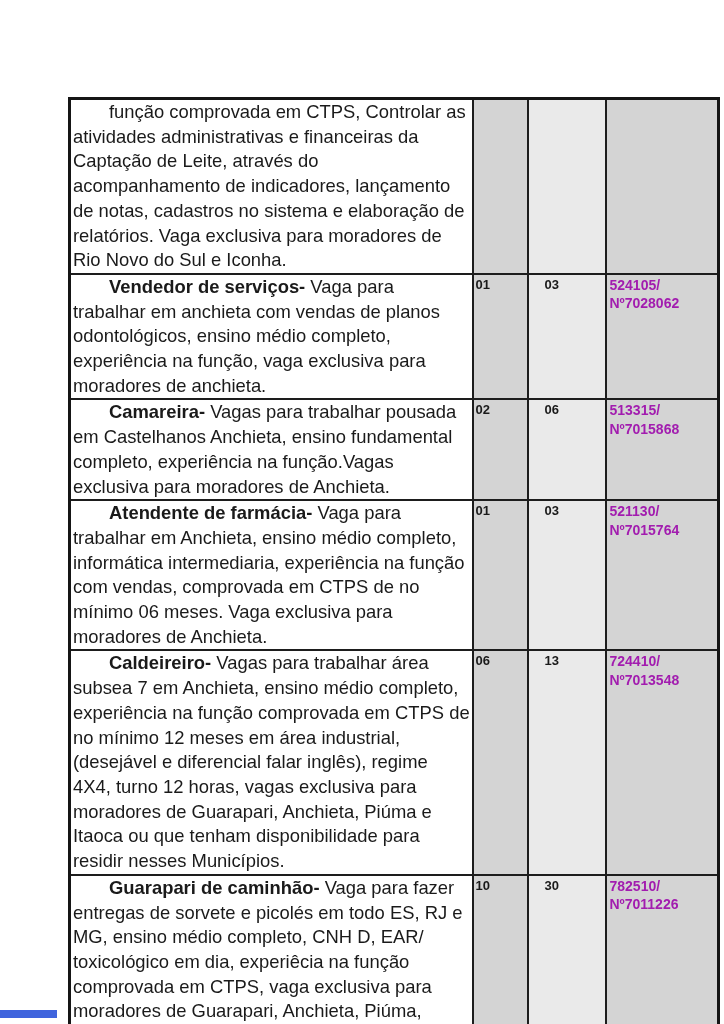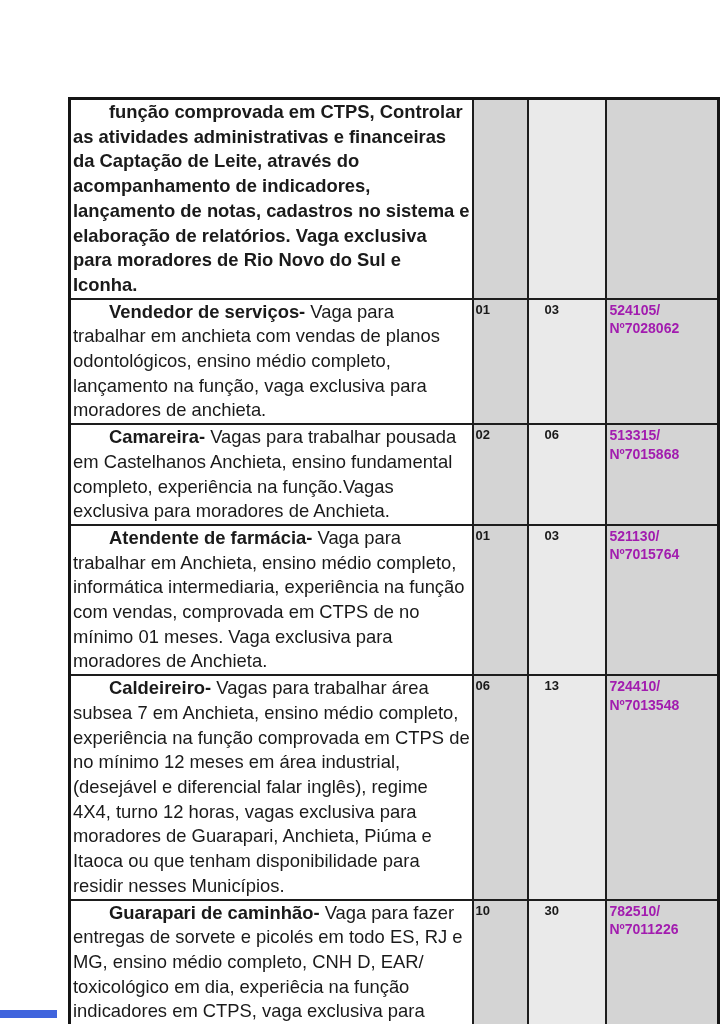--- a/index.html
+++ b/index.html
@@ -11,21 +11,21 @@
     position:absolute;left:68px;top:97px;width:649px;
     border-collapse:collapse;table-layout:fixed;
     border:3px solid #151515;
   }
   .jobs-table td{
     border:2px solid #1d1d1d;
     vertical-align:top;
     overflow:hidden;
   }
   
-  .jobs-table tr:nth-child(1) td{height:169px;font-weight:bold;}
+  .jobs-table tr:nth-child(1) td{height:169px;}
   .jobs-table tr:nth-child(2) td{height:94px;}
   .jobs-table tr:nth-child(3) td{height:93px;}
   .jobs-table tr:nth-child(4) td{height:117px;}
   .jobs-table tr:nth-child(5) td{height:217px;}
   .jobs-table tr:nth-child(6) td{height:146px;}
 
   td.desc{
     background:var(--desc-bg,#ffffff);
     color:#1a1a1a;
     font-size:18.4px;
@@ -66,61 +66,61 @@
     <td class="desc"><span class="job-title"></span><span class="job-text">função comprovada em CTPS, Controlar as atividades administrativas e financeiras da Captação de Leite, através do acompanhamento de indicadores, lançamento de notas, cadastros no sistema e elaboração de relatórios. Vaga exclusiva para moradores de Rio Novo do Sul e Iconha.</span></td>
     <td class="num c2"></td>
     <td class="num c3"></td>
     <td class="code c4">
       <div></div>
       <div></div>
     </td>
   </tr>
 
   <tr>
-    <td class="desc"><span class="job-title">Vendedor de serviços-</span><span class="job-text"> Vaga para trabalhar em anchieta com vendas de planos odontológicos, ensino médio completo, lançamento na função, vaga exclusiva para moradores de anchieta.</span></td>
+    <td class="desc"><span class="job-title">Vendedor de serviços-</span><span class="job-text"> Vaga para trabalhar em anchieta com vendas de planos odontológicos, ensino médio completo, experiência na função, vaga exclusiva para moradores de anchieta.</span></td>
     <td class="num c2">01</td>
     <td class="num c3">03</td>
     <td class="code c4">
       <div>524105/</div>
       <div>Nº7028062</div>
     </td>
   </tr>
 
   <tr>
     <td class="desc"><span class="job-title">Camareira-</span><span class="job-text"> Vagas para trabalhar pousada em Castelhanos Anchieta, ensino fundamental completo, experiência na função.Vagas exclusiva para moradores de Anchieta.</span></td>
     <td class="num c2">02</td>
     <td class="num c3">06</td>
     <td class="code c4">
       <div>513315/</div>
       <div>Nº7015868</div>
     </td>
   </tr>
 
   <tr>
-    <td class="desc"><span class="job-title">Atendente de farmácia-</span><span class="job-text"> Vaga para trabalhar em Anchieta, ensino médio completo, informática intermediaria, experiência na função com vendas, comprovada em CTPS de no mínimo 01 meses. Vaga exclusiva para moradores de Anchieta.</span></td>
+    <td class="desc"><span class="job-title">Atendente de farmácia-</span><span class="job-text"> Vaga para trabalhar em Anchieta, ensino médio completo, informática intermediaria, experiência na função com vendas, comprovada em CTPS de no mínimo 06 meses. Vaga exclusiva para moradores de Anchieta.</span></td>
     <td class="num c2">01</td>
     <td class="num c3">03</td>
     <td class="code c4">
       <div>521130/</div>
       <div>Nº7015764</div>
     </td>
   </tr>
 
   <tr>
     <td class="desc"><span class="job-title">Caldeireiro-</span><span class="job-text"> Vagas para trabalhar área subsea 7 em Anchieta, ensino médio completo, experiência na função comprovada em CTPS de no mínimo 12 meses em área industrial, (desejável e diferencial falar inglês), regime 4X4, turno 12 horas, vagas exclusiva para moradores de Guarapari, Anchieta, Piúma e Itaoca ou que tenham disponibilidade para residir nesses Municípios.</span></td>
     <td class="num c2">06</td>
     <td class="num c3">13</td>
     <td class="code c4">
       <div>724410/</div>
       <div>Nº7013548</div>
     </td>
   </tr>
 
   <tr>
-    <td class="desc"><span class="job-title">Guarapari de caminhão-</span><span class="job-text"> Vaga para fazer entregas de sorvete e picolés em todo ES, RJ e MG, ensino médio completo, CNH D, EAR/ toxicológico em dia, experiêcia na função indicadores em CTPS, vaga exclusiva para moradores de Guarapari, Anchieta, Piúma,</span></td>
+    <td class="desc"><span class="job-title">Guarapari de caminhão-</span><span class="job-text"> Vaga para fazer entregas de sorvete e picolés em todo ES, RJ e MG, ensino médio completo, CNH D, EAR/ toxicológico em dia, experiêcia na função comprovada em CTPS, vaga exclusiva para moradores de Guarapari, Anchieta, Piúma,</span></td>
     <td class="num c2">10</td>
     <td class="num c3">30</td>
     <td class="code c4">
       <div>782510/</div>
       <div>Nº7011226</div>
     </td>
   </tr>
 </tbody>
   </table>
   <div class="accent-bar"></div>

